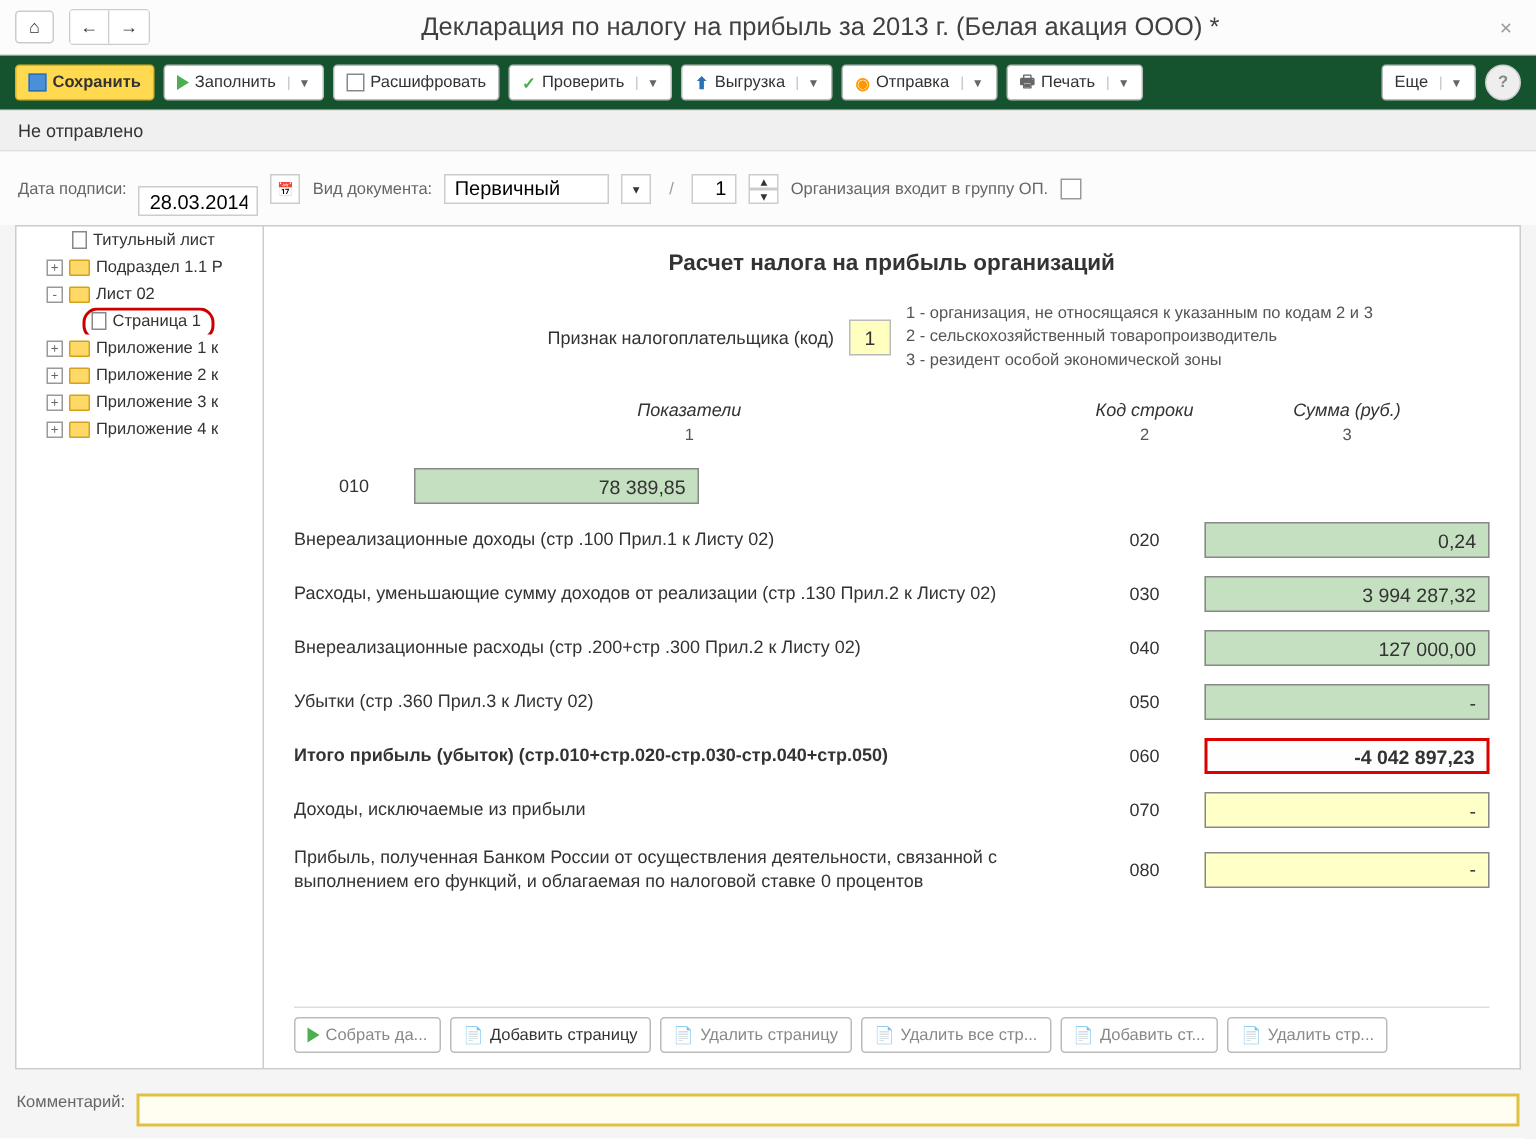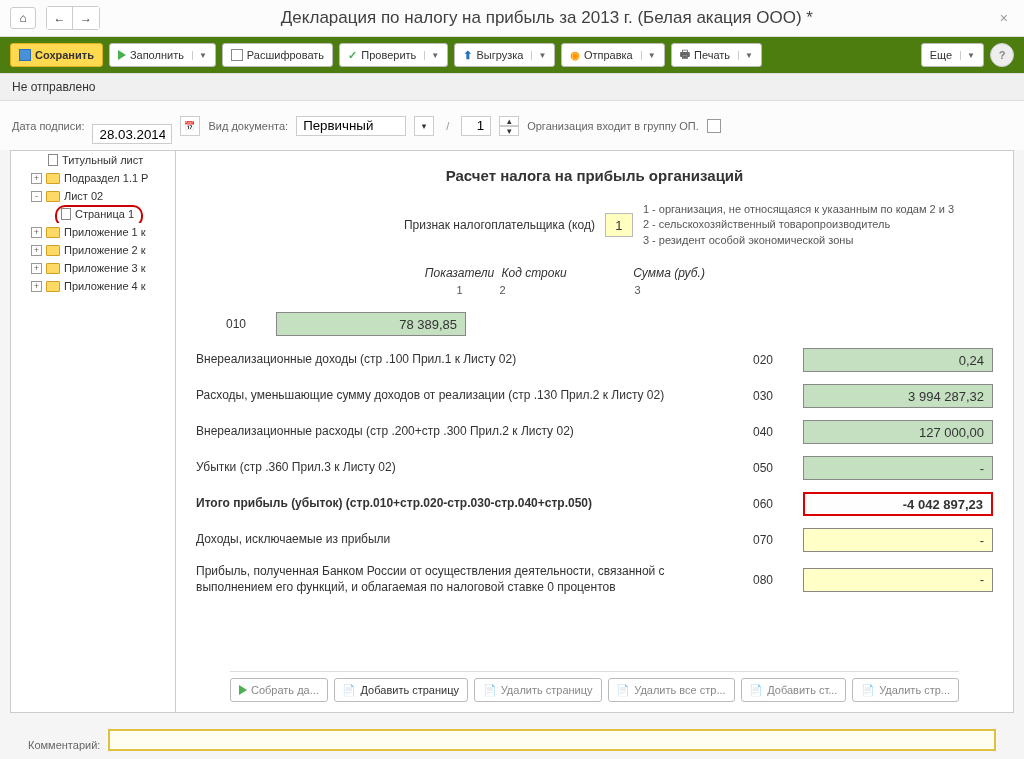--- a/index.html
+++ b/index.html
@@ -5,21 +5,21 @@
 * { box-sizing: border-box; margin: 0; padding: 0; }
 body { font-family: Arial, sans-serif; font-size: 11px; background: #fff; color: #333; }
 .window { width: 1024px; height: 759px; background: #f5f5f5; position: relative; display: flex; flex-direction: column; }
 .header { display: flex; align-items: center; padding: 6px 10px; background: #fcfcfc; border-bottom: 1px solid #ddd; }
 .nav-btn { width: 26px; height: 22px; background: #fff; border: 1px solid #ccc; border-radius: 3px; margin-right: 4px; display: flex; align-items: center; justify-content: center; cursor: pointer; font-size: 12px; }
 .nav-group { display: flex; margin-left: 6px; border: 1px solid #ccc; border-radius: 3px; }
 .nav-group .nav-btn { border: none; border-right: 1px solid #ccc; margin: 0; border-radius: 0; }
 .nav-group .nav-btn:last-child { border-right: none; }
 .title { flex: 1; text-align: center; font-size: 17px; color: #404040; }
 .close-x { font-size: 14px; color: #999; cursor: pointer; padding: 0 6px; }
-.toolbar { display: flex; align-items: center; padding: 6px 10px; gap: 6px; background: #4d7c0f; border-bottom: 1px solid #e0e0e0; }
+.toolbar { display: flex; align-items: center; padding: 6px 10px; gap: 6px; background: #14532d; border-bottom: 1px solid #e0e0e0; }
 .btn { display: inline-flex; align-items: center; padding: 3px 8px; background: #fff; border: 1px solid #bbb; border-radius: 3px; cursor: pointer; font-size: 11px; height: 24px; gap: 4px; }
 .btn.primary { background: #ffd94f; border-color: #e0b020; font-weight: bold; }
 .btn .arrow { font-size: 8px; color: #666; margin-left: 4px; border-left: 1px solid #ccc; padding-left: 6px; }
 .ico { display: inline-block; width: 12px; height: 12px; }
 .ico-save { background: #4a90d9; border: 1px solid #2a70b9; }
 .ico-play { width: 0; height: 0; border-left: 8px solid #4caf50; border-top: 5px solid transparent; border-bottom: 5px solid transparent; }
 .ico-doc { background: #fff; border: 1px solid #888; }
 .ico-check { color: #4caf50; font-weight: bold; }
 .ico-upload { color: #2a70b9; font-weight: bold; }
 .ico-send { color: #ff9800; font-weight: bold; }
@@ -34,21 +34,21 @@
 .body { flex: 1; display: flex; padding: 0 10px 8px 10px; overflow: hidden; }
 .sidebar { width: 166px; border: 1px solid #ccc; background: #fff; overflow-y: auto; }
 .tree-item { display: flex; align-items: center; padding: 3px 4px; cursor: pointer; font-size: 11px; gap: 4px; white-space: nowrap; overflow: hidden; }
 .tree-exp { width: 11px; height: 11px; border: 1px solid #999; display: inline-flex; align-items: center; justify-content: center; font-size: 9px; color: #666; }
 .tree-folder { width: 14px; height: 11px; background: #ffd966; border: 1px solid #d4a020; border-radius: 1px; }
 .tree-page { width: 10px; height: 12px; background: #fff; border: 1px solid #888; }
 .tree-indent1 { padding-left: 20px; }
 .tree-indent2 { padding-left: 50px; }
 .tree-selected { position: relative; }
 .tree-selected::before { content:""; position:absolute; left:44px; top:0; width:84px; height:18px; border:2px solid #c00; border-radius:10px; pointer-events:none; }
-.content { flex: 1; border: 1px solid #ccc; border-left: none; background: #fff; padding: 16px 20px 10px 20px; overflow-y: auto; display: flex; flex-direction: column; align-items: center; }
+.content { flex: 1; border: 1px solid #ccc; border-left: none; background: #fff; padding: 16px 20px 10px 20px; overflow-y: auto; display: flex; flex-direction: column; }
 .doc-title { text-align: center; font-size: 15px; font-weight: bold; margin-bottom: 18px; }
 .sign-row { display: flex; align-items: center; gap: 10px; margin-bottom: 18px; }
 .sign-label { flex: 0 0 auto; width: 360px; text-align: right; font-size: 12px; }
 .sign-val { width: 28px; height: 24px; background: #ffffc0; border: 1px solid #bbb; display: flex; align-items: center; justify-content: center; font-size: 13px; }
 .sign-hints { font-size: 11px; color: #555; line-height: 1.4; }
 .table-head { display: flex; font-style: italic; font-size: 12px; margin-bottom: 4px; text-align: center; }
 .col-ind { flex: 1; }
 .col-code { width: 80px; }
 .col-sum { width: 190px; }
 .table-sub { display: flex; font-size: 11px; text-align: center; margin-bottom: 10px; color: #555; }
@@ -57,21 +57,21 @@
 .data-code { width: 80px; text-align: center; }
 .data-sum { width: 190px; }
 .sum-box { border: 1px solid #888; height: 24px; display: flex; align-items: center; justify-content: flex-end; padding: 0 8px; font-size: 13px; }
 .sum-green { background: #c4e0c0; }
 .sum-yellow { background: #ffffc8; }
 .sum-red { border: 2px solid #d00; background: #fefefe; font-weight: bold; }
 .row-bold .data-ind { font-weight: bold; }
 .bottom-toolbar { display: flex; gap: 6px; padding: 6px 0 0 0; border-top: 1px solid #ddd; margin-top: auto; }
 .bottom-toolbar .btn { color: #888; font-size: 11px; }
 .bottom-toolbar .btn.active { color: #333; }
-.comment-row { display: flex; align-items: flex-end; padding: 8px 28px; gap: 8px; }
+.comment-row { display: flex; align-items: flex-start; padding: 8px 11px; gap: 8px; }
 .comment-input { flex: 1; height: 22px; border: 2px solid #e0c040; background: #fffef0; }
 .question { width: 24px; height: 24px; border-radius: 50%; background: #eee; border: 1px solid #ccc; display: flex; align-items: center; justify-content: center; color: #888; font-weight: bold; }
 </style>
 </head>
 <body>
 
 <div class="window">
   <div class="header">
     <div class="nav-btn">⌂</div>
     <div class="nav-group">

